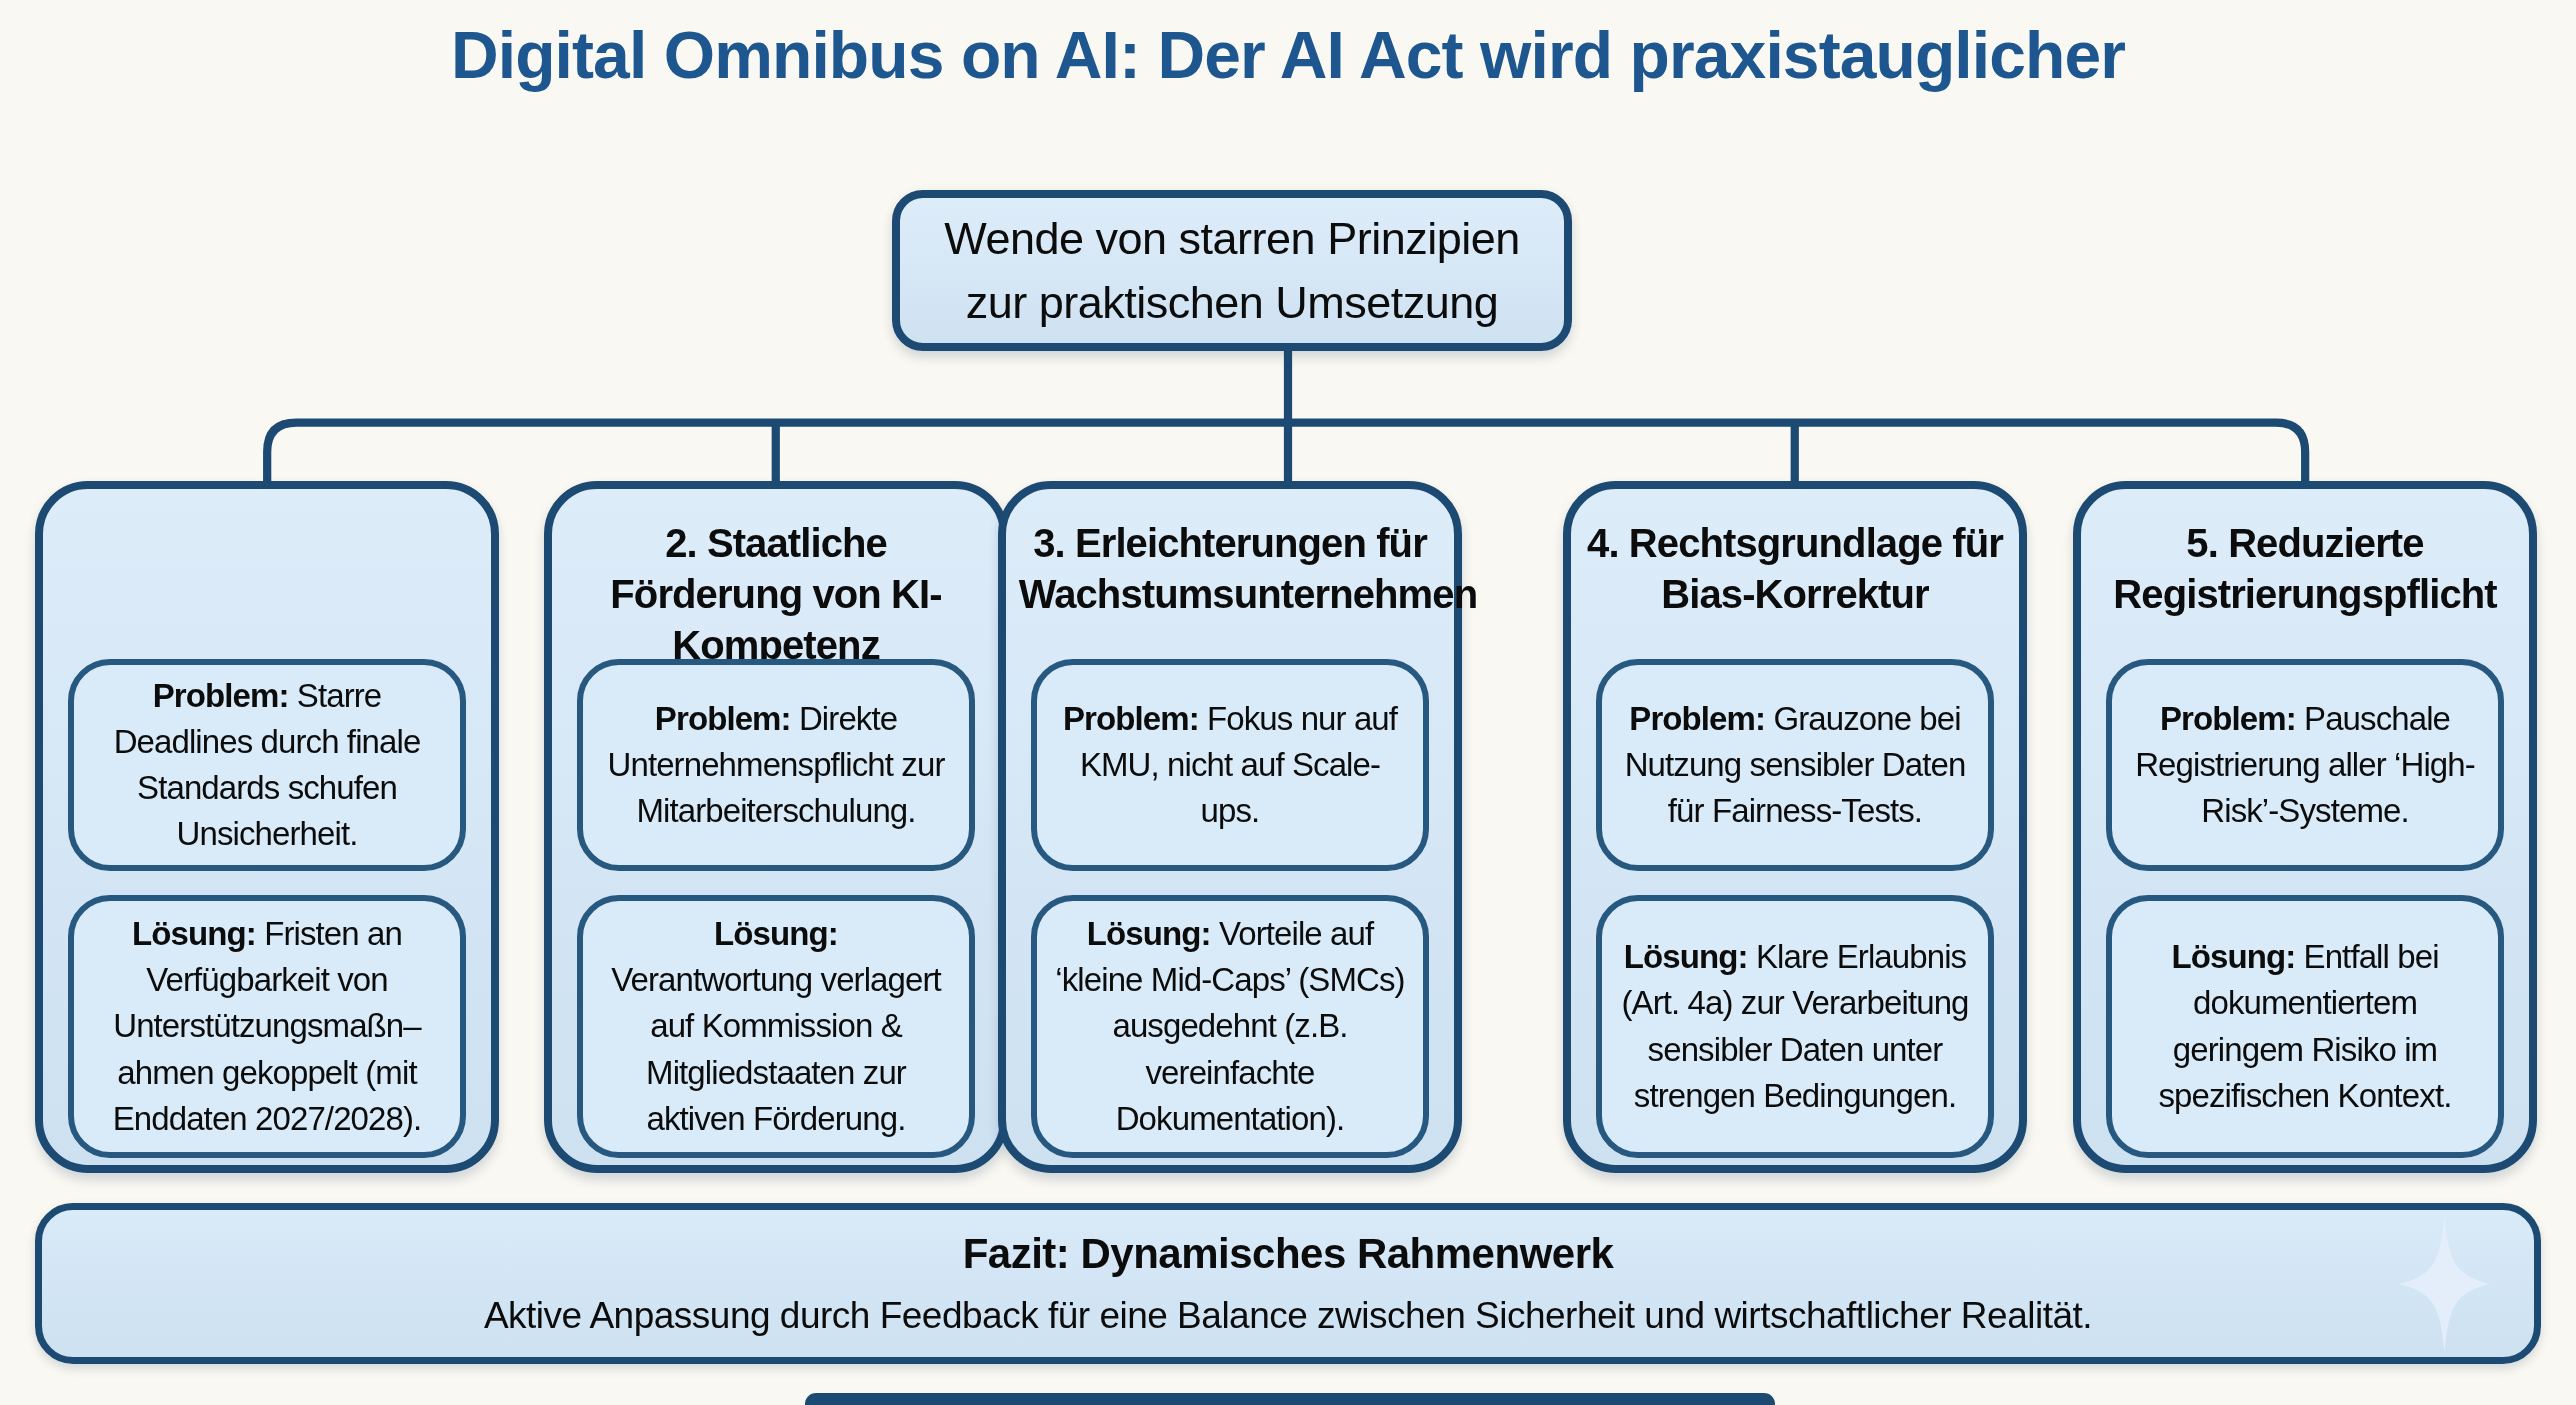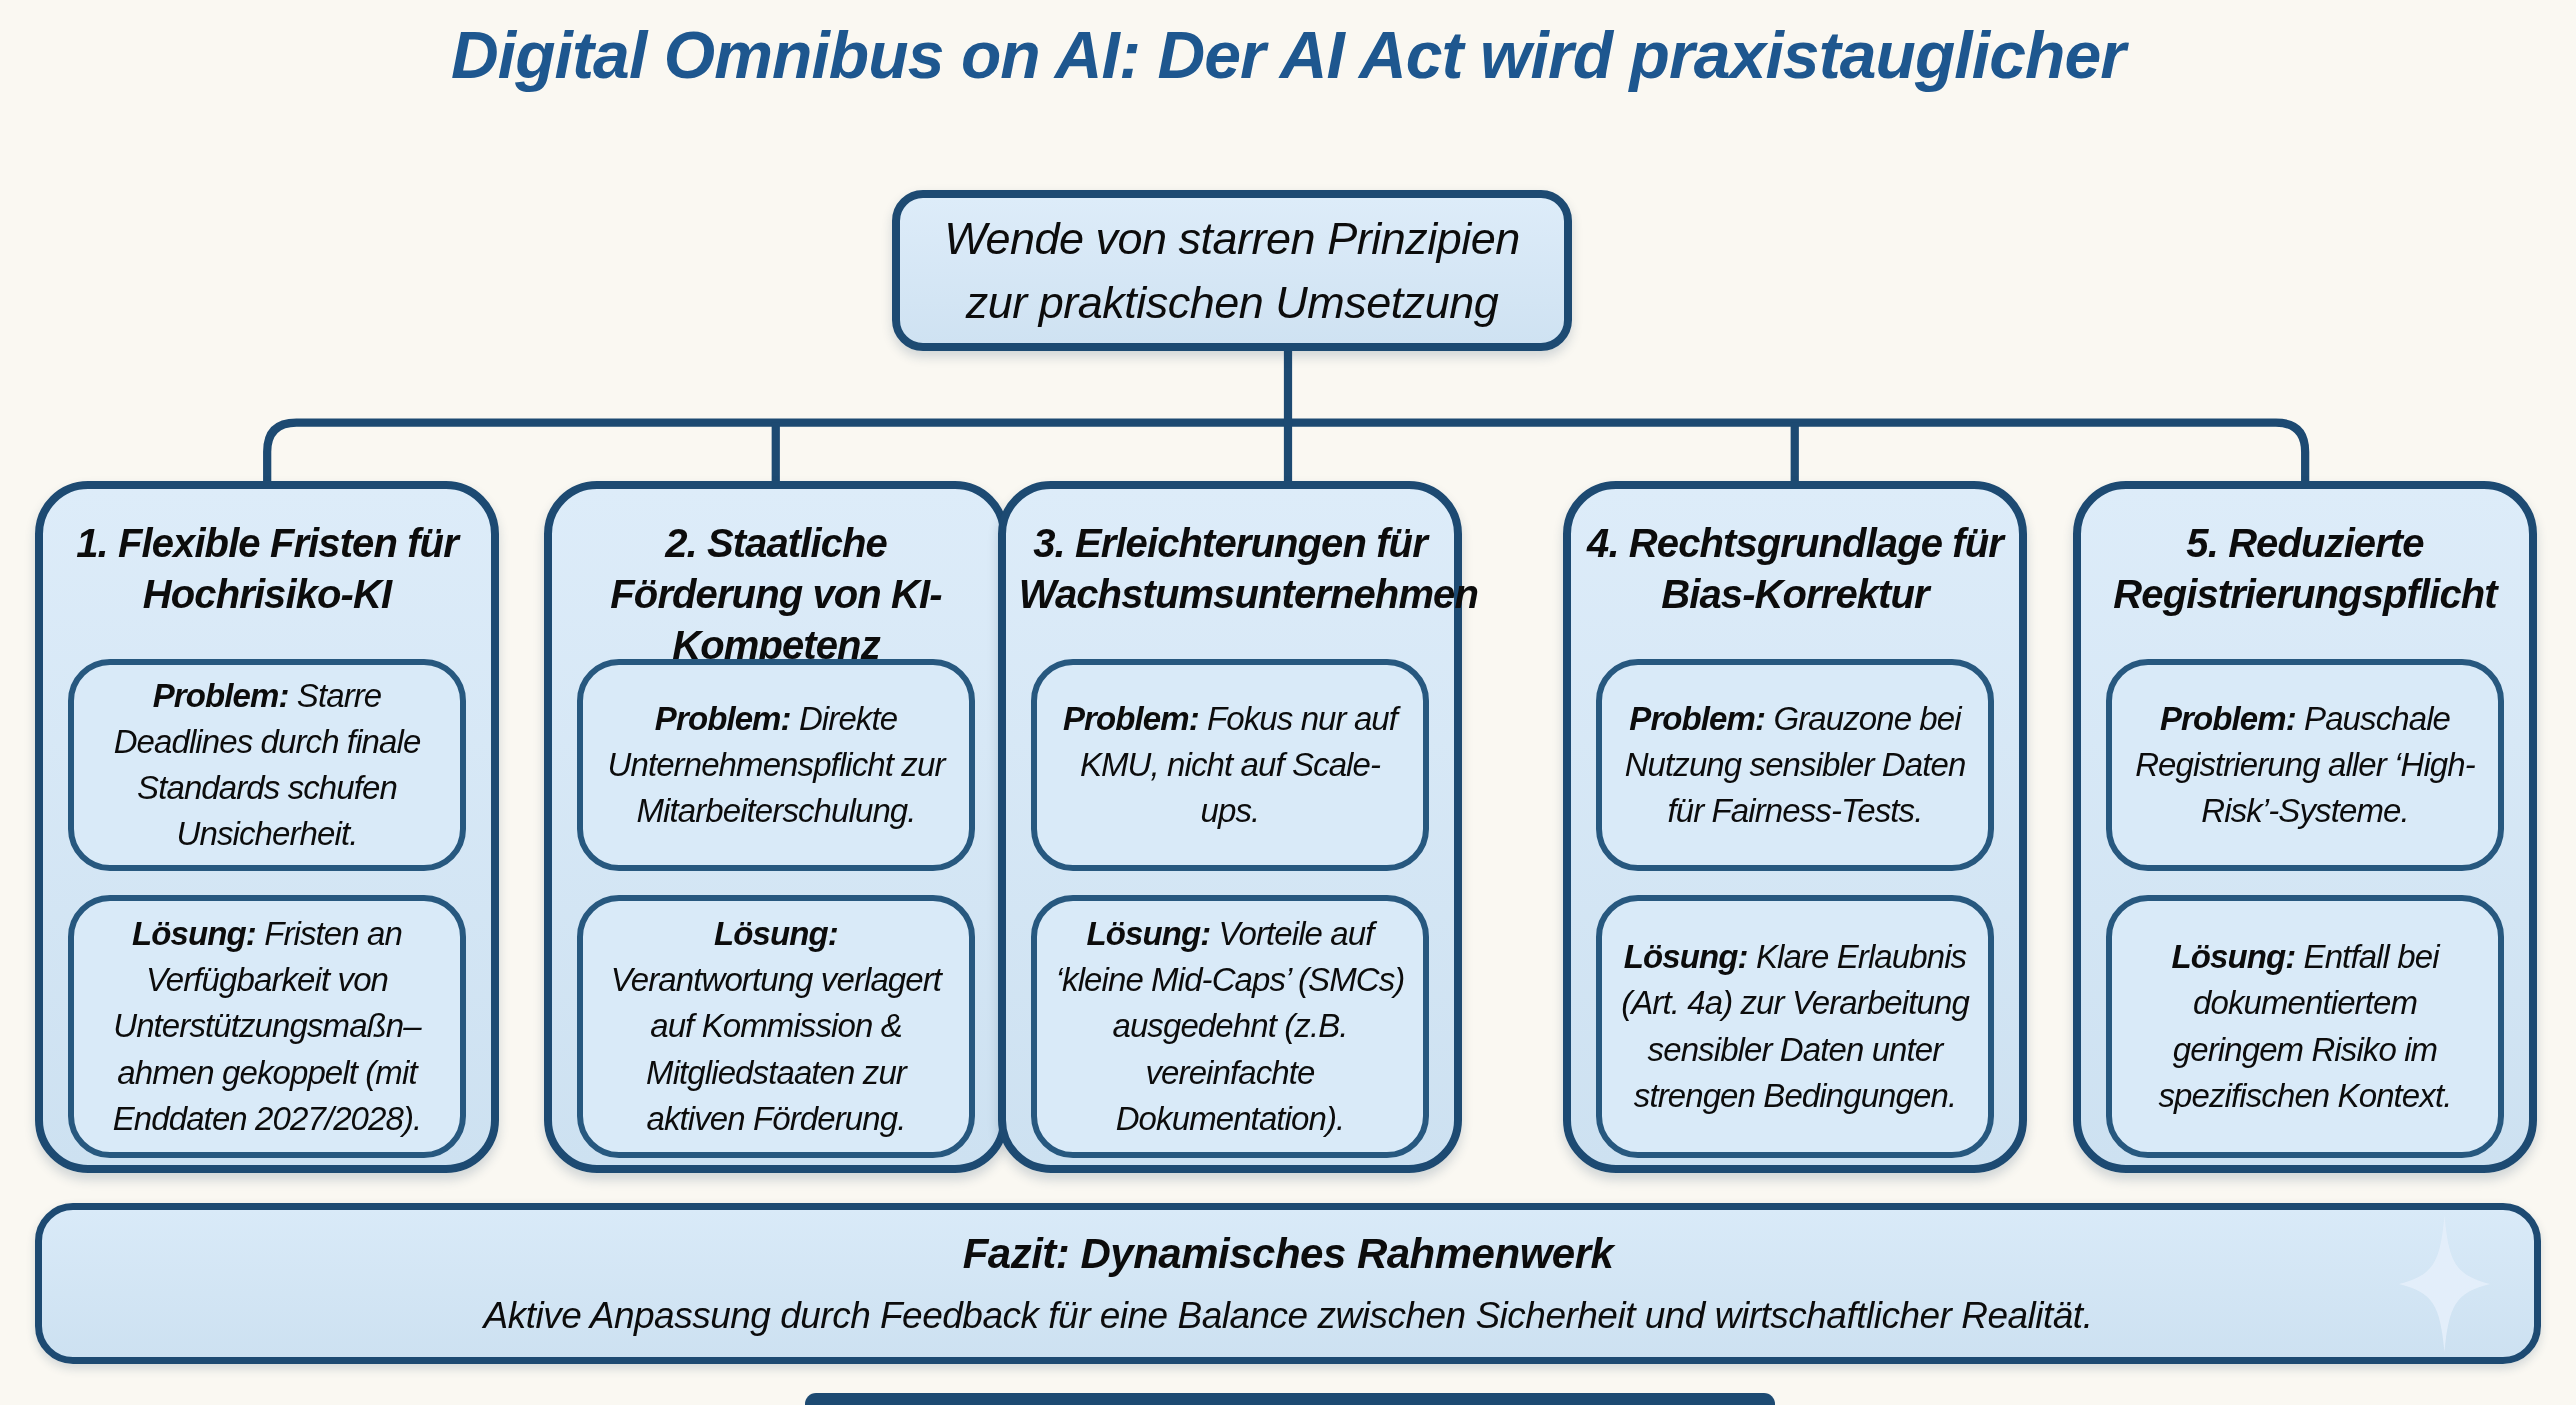--- a/index.html
+++ b/index.html
@@ -5,21 +5,20 @@
   html,body{margin:0;padding:0;}
   body{
     font-family:"Liberation Sans", sans-serif;
     background:#efeee9;
   }
   .canvas{
     position:relative;
     width:2576px;height:1405px;
     background:#faf8f2;
     overflow:hidden;
-    font-style:italic;
   }
   .title{
     position:absolute;top:16.5px;left:0;right:0;
     text-align:center;
     font-size:66px;font-weight:bold;letter-spacing:-0.9px;
     color:#1e578f;
   }
   .root-box{
     position:absolute;left:892px;top:190px;width:680px;height:161px;
     box-sizing:border-box;
@@ -90,21 +89,20 @@
     <path d="M 848 462 V 530" fill="none" stroke="#1d4a72" stroke-width="9"></path>
     <path d="M 1408 382 V 530" fill="none" stroke="#1d4a72" stroke-width="9"></path>
     <path d="M 1962 462 V 530" fill="none" stroke="#1d4a72" stroke-width="9"></path>
   </svg>
 
   <div class="root-box">
     <span>Wende von starren Prinzipien zur praktischen Umsetzung</span>
   </div>
 
   <div class="col col-1">
-    <div class="col-heading">1. Flexible Fristen für Hochrisiko-KI</div>
     <div class="subbox problem">
       <div>
         <span class="lbl">Problem:</span>
         <span>Starre Deadlines durch finale Standards schufen Unsicherheit.</span>
       </div>
     </div>
     <div class="subbox solution">
       <div>
         <span class="lbl">Lösung:</span>
         <span>Fristen an Verfügbarkeit von Unterstützungsmaßn–ahmen gekoppelt (mit Enddaten 2027/2028).</span>

